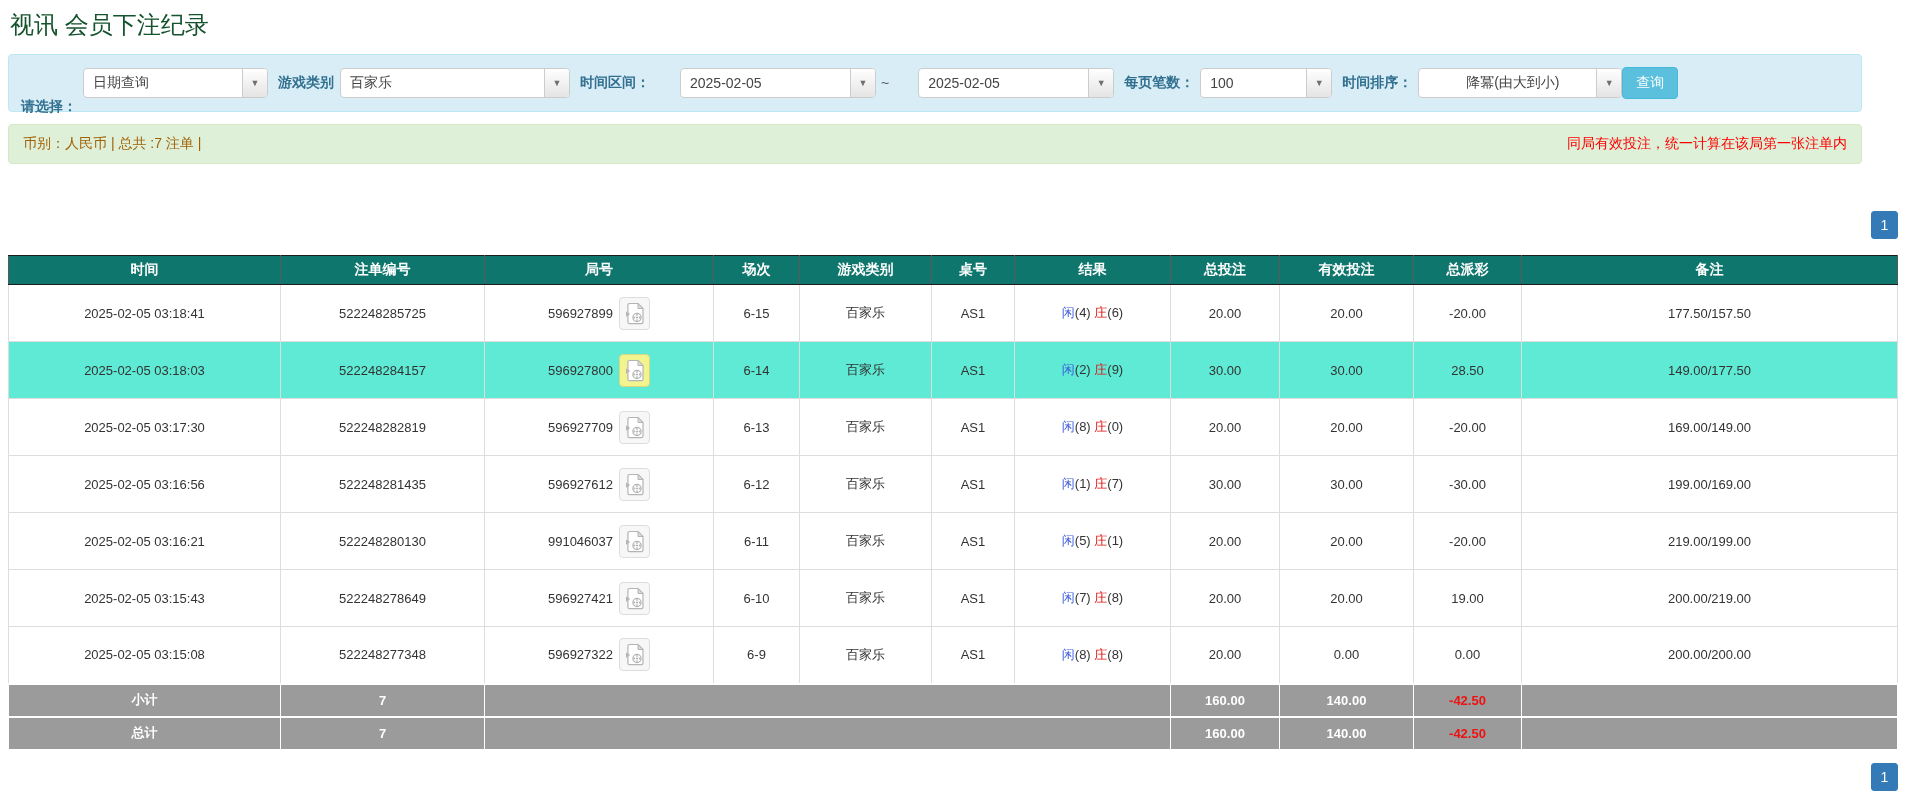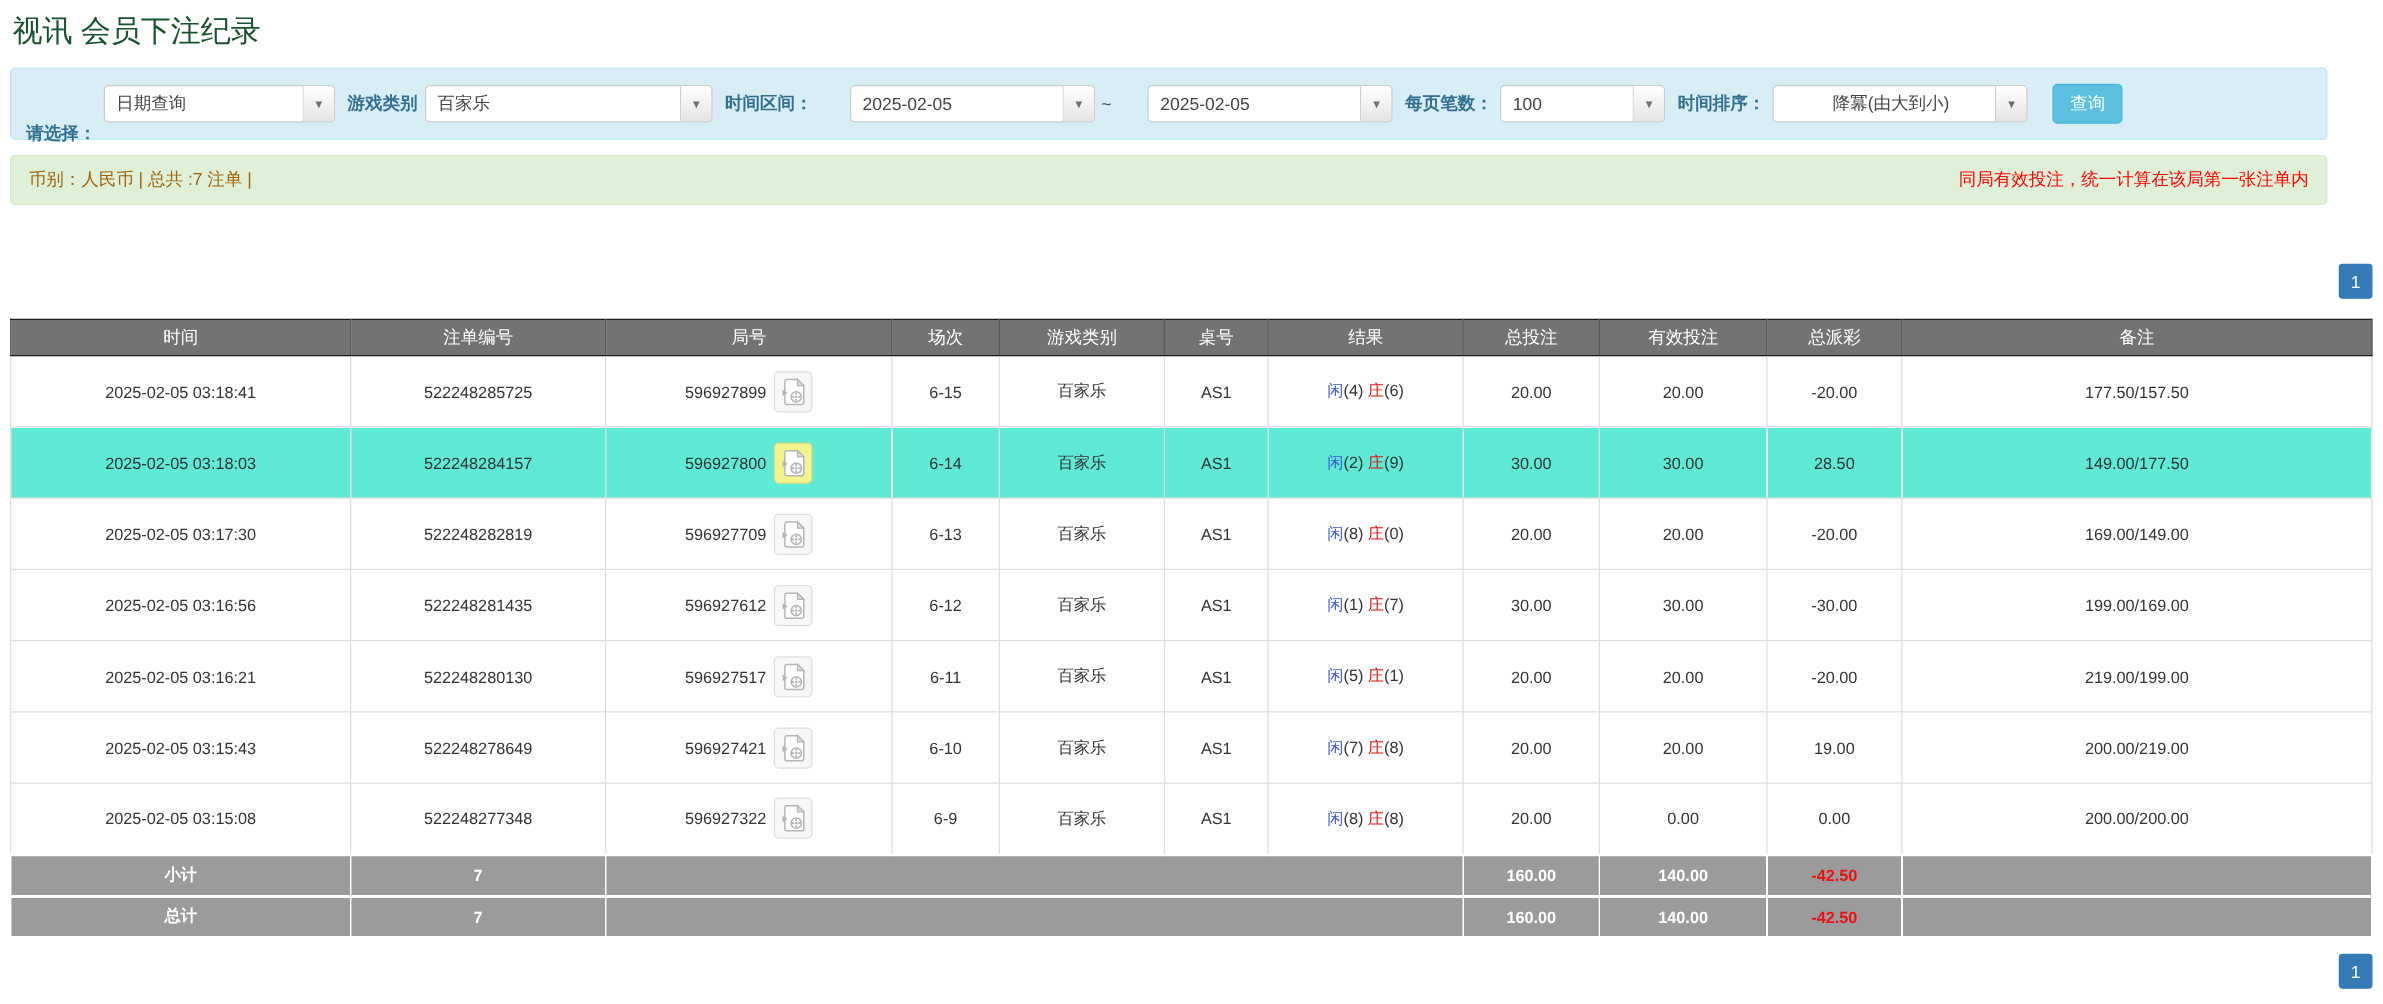--- a/index.html
+++ b/index.html
@@ -28,21 +28,21 @@
   .dd-arrow {
     width:25px; border-left:1px solid #ccc; border-radius:0 3px 3px 0;
     background:linear-gradient(#ffffff,#e4e4e4);
     display:flex; align-items:center; justify-content:center;
     color:#6f6f6f; font-size:9px;
   }
   .w-type { width:185px; } .w-game { width:230px; } .w-date { width:196px;margin-left:24px; }
   .w-size { width:132px; } .w-sort { width:204px;padding-left:38px; }
   .tilde { color:#555; font-size:14px; margin:0 5px; }
   .btn-search {
-    margin-left:20px; height:32px; padding:0 13px; border-radius:4px;
+    margin-left:0; height:32px; padding:0 13px; border-radius:4px;
     background:#5bc0de; border:1px solid #46b8da; color:#fff; font-size:14px; cursor:pointer;
     font-family:inherit;
   }
 
   
   .summary-bar {
     margin-top:12px; margin-right:36px; background:#dff0d8; border:1px solid #d6e9c6; border-radius:4px;
     height:40px; display:flex; align-items:center; justify-content:space-between; padding:0 14px;
     font-size:14px;
   }
@@ -55,21 +55,21 @@
   .pager-bottom { margin:12px 0 0; }
   .page-btn {
     min-width:27px; height:28px; background:#337ab7; border:1px solid #337ab7; color:#fff;
     display:flex; align-items:center; justify-content:center; font-size:14px; border-radius:3px;
     cursor:pointer;
   }
 
   
   table.records { width:1890px; border-collapse:collapse; table-layout:fixed; }
   .records thead th {
-    background:#737373; color:#fff; font-size:14px; font-weight:normal; height:29px;
+    background:#0f766e; color:#fff; font-size:14px; font-weight:bold; height:29px;
     border:1px solid #5a5a5a; border-top-color:#1c1c1c; border-bottom-color:#1c1c1c;
     text-align:center;
   }
   .records tbody td {
     border:1px solid #ddd; height:57px; text-align:center; font-size:13px; color:#333;
     background:#fff; overflow:hidden;
   }
   tr.hl td { background:#5eead4; }
   .amt-blue { color:#2269e2; }
   .neg { color:#ee1111; }
@@ -291,21 +291,21 @@
           <td class="amt-blue">30.00</td>
           <td>30.00</td>
           <td class="neg">-30.00</td>
           <td>199.00/169.00</td>
         </tr>
         <tr>
           <td>2025-02-05 03:16:21</td>
           <td>522248280130</td>
           <td>
             <span class="round-cell">
-              <span>596927517</span>
+              <span>991046037</span>
               <button class="vid-btn">
                 <svg width="20" height="23" viewBox="0 0 20 23" xmlns="http://www.w3.org/2000/svg">
     <path d="M4.5 1.5 h8.5 l5 5 v13.5 a1.6 1.6 0 0 1 -1.6 1.6 H4.5 a1.6 1.6 0 0 1 -1.6 -1.6 V3.1 a1.6 1.6 0 0 1 1.6 -1.6 z" fill="#ffffff" stroke="#b5b5b5" stroke-width="1.2"></path>
     <path d="M13 1.5 l5 5 h-5 z" fill="#dcdcdc" stroke="#b5b5b5" stroke-width="1"></path>
     <path d="M1 9.5 l4.2 2.6 -4.2 2.6 z" fill="#b5b5b5"></path>
     <circle cx="12" cy="15.5" r="4.1" fill="none" stroke="#b5b5b5" stroke-width="1.3"></circle>
     <circle cx="12" cy="15.5" r="1.1" fill="#b5b5b5"></circle>
     <circle cx="12" cy="12.9" r="0.9" fill="#b5b5b5"></circle>
     <circle cx="12" cy="18.1" r="0.9" fill="#b5b5b5"></circle>
     <circle cx="9.4" cy="15.5" r="0.9" fill="#b5b5b5"></circle>

